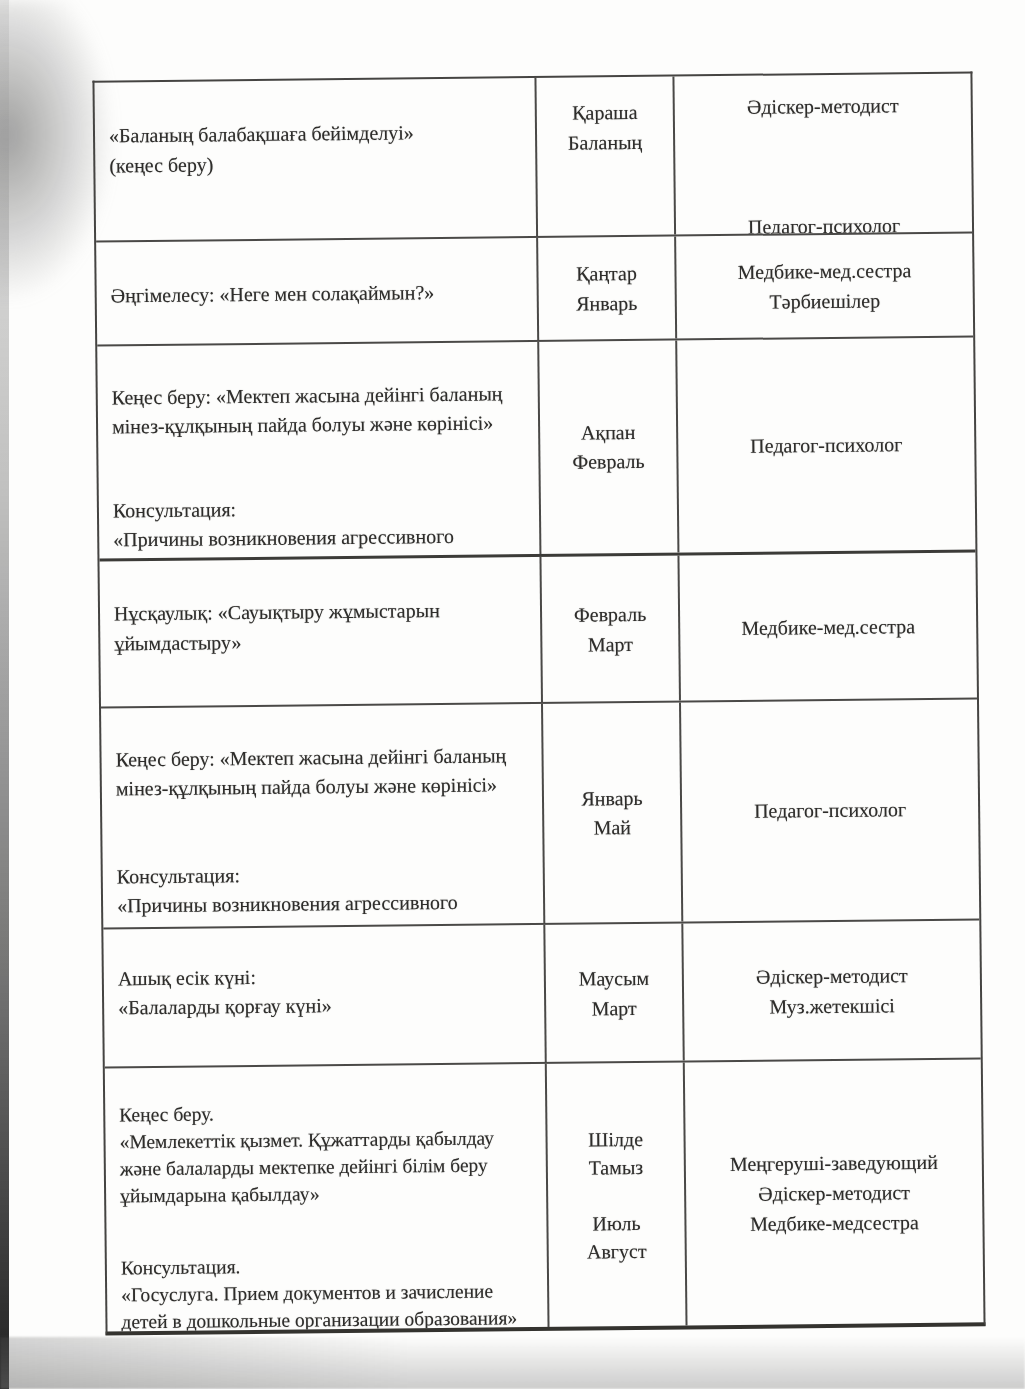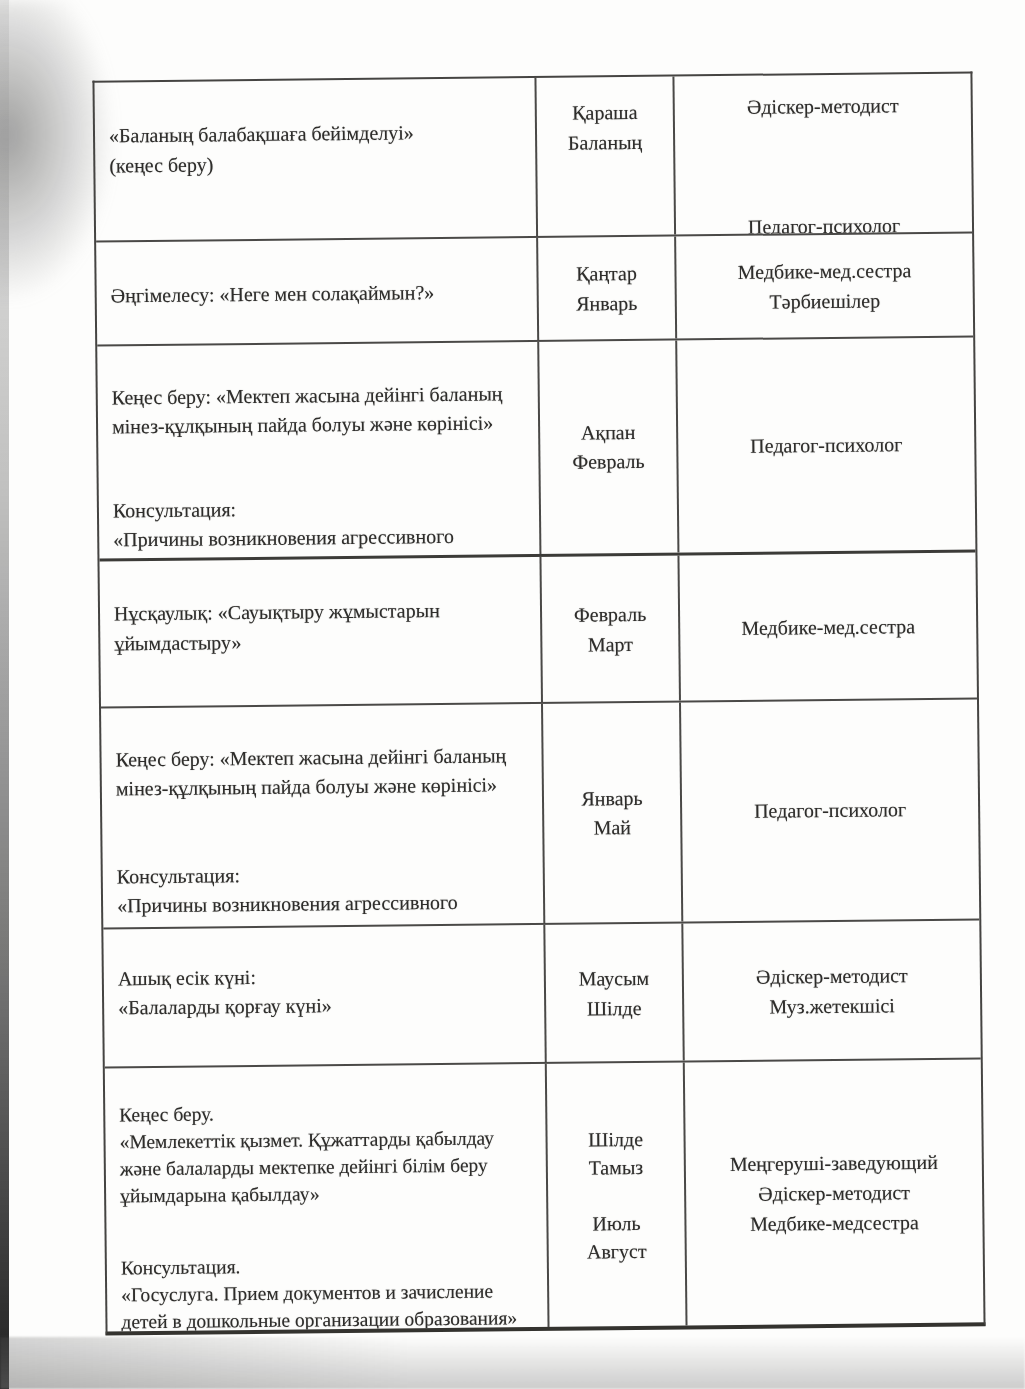--- a/index.html
+++ b/index.html
@@ -178,21 +178,21 @@
     </div>
 
     <div class="row r6" style="height:139px">
       <div class="cell cell-activity">
         <div class="kk-block">Ашық есік күні:
 «Балаларды қорғау күні»</div>
         
       </div>
       <div class="cell cell-month">
         <div>Маусым
-Шілде</div>
+Март</div>
       </div>
       <div class="cell cell-responsible">
         <div>Әдіскер-методист
 Муз.жетекшісі</div>
       </div>
     </div>
 
     <div class="row r7" style="height:263px">
       <div class="cell cell-activity">
         <div class="kk-block">Кеңес беру.

